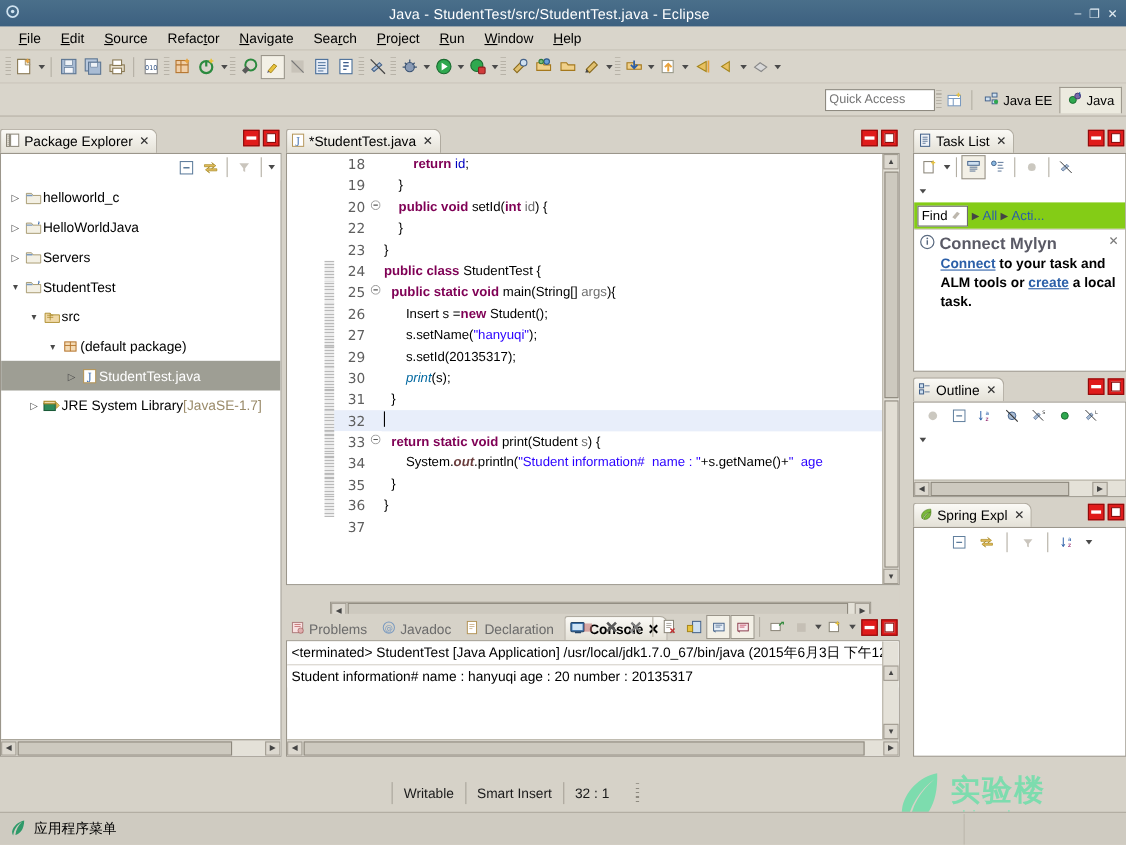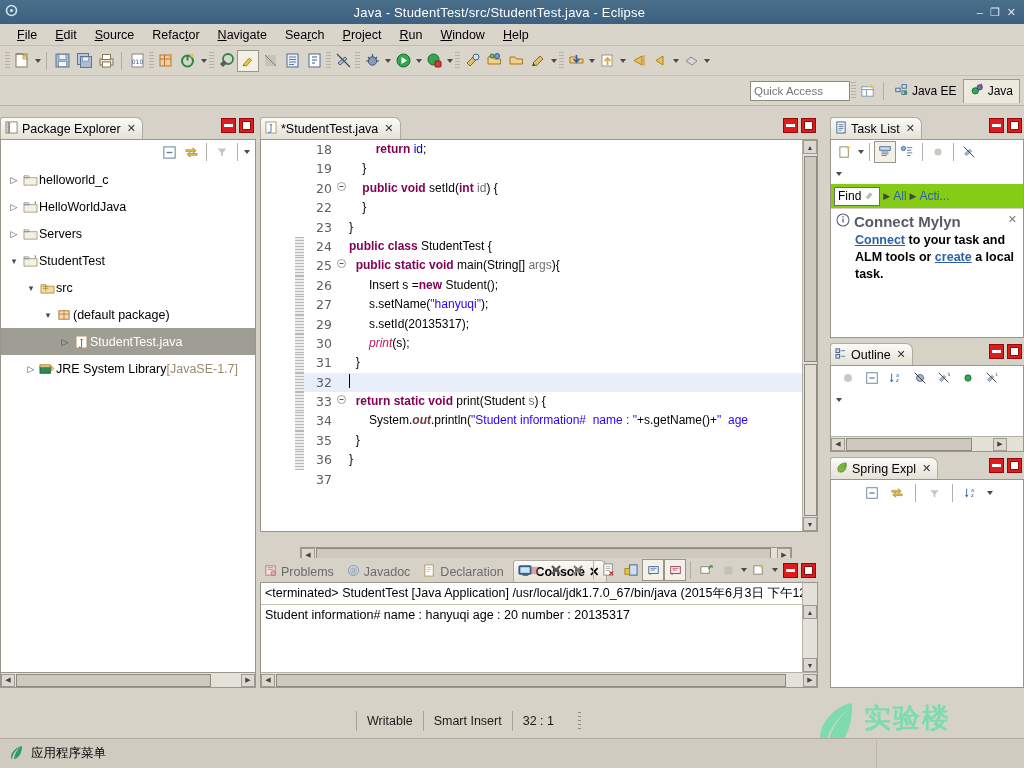--- a/index.html
+++ b/index.html
@@ -102,21 +102,21 @@
     font-family: "DejaVu Sans", sans-serif; font-size: 12.5px; color: #5f5f5f;
     background: #ffffff;
   }
   .gutter-fold { width: 11px; background:#fff; font-size: 9px; color:#6d6d6d; text-align:center; }
   .cline { height: 19.4px; line-height: 19.4px; white-space: pre; padding-left: 2px; }
   .cline.cur { background: #e8eefa; }
   .kw { color: #7f0055; font-weight: bold; }
   .str { color: #2a00ff; }
   .fld { color: #0000c0; }
   .sm { color: #6a3e3e; font-style: italic; font-weight: bold; }
-  .mth { color: #be185d; font-style: italic; }
+  .mth { color: #0369a1; font-style: italic; }
   .param { color: #6f6f6f; }
 
   
   .vsb { position:absolute; right:0; top:0; width: 15px; bottom: 0; background: #e4e1d8; border-left:1px solid #b6b1a6; }
   .vsb .btn { height:14px; background:#dcd8cf; border:1px solid #a09b90; display:flex; align-items:center; justify-content:center; font-size:7px; color:#444; }
   .vsb .thumb { position:absolute; left:1px; width:13px; background: #cdc9bf; border:1px solid #8d887d; }
   .hsb { height: 15px; background:#e4e1d8; border:1px solid #9b968b; display:flex; align-items:center; position:relative; }
   .hsb .btn { width:14px; height:13px; background:#dcd8cf; border:1px solid #a09b90; display:flex; align-items:center; justify-content:center; font-size:7px; color:#444;}
   .hsb .thumb { position:absolute; height:13px; background:#cdc9bf; border:1px solid #8d887d; }
 

